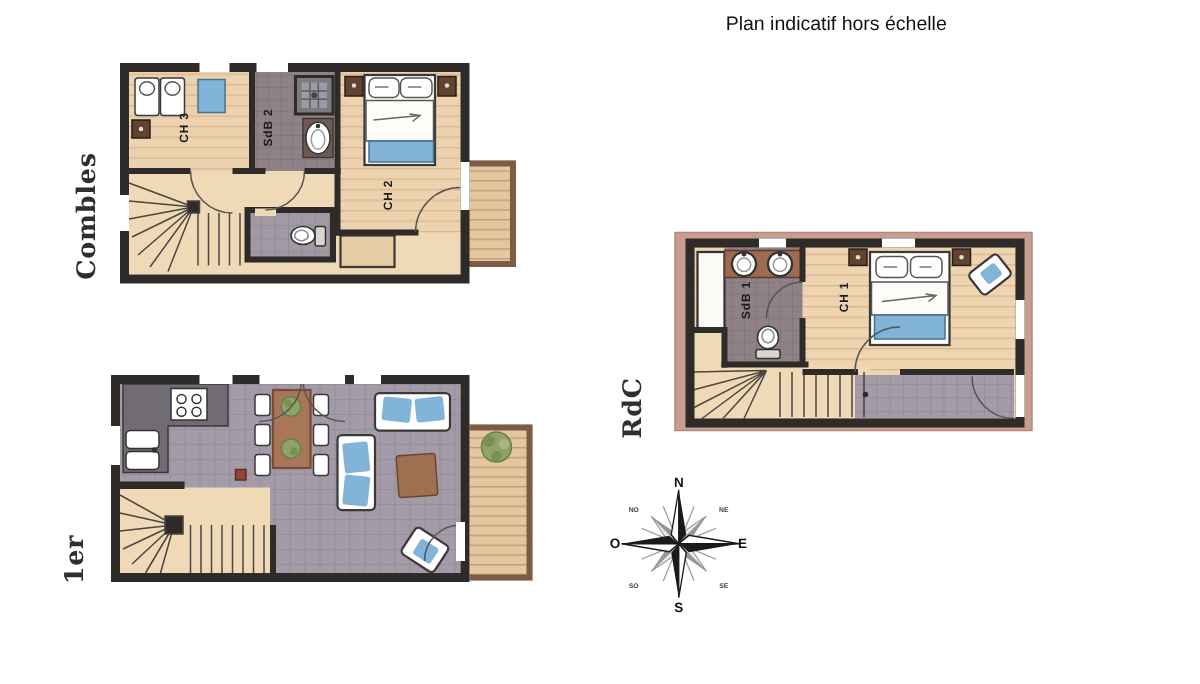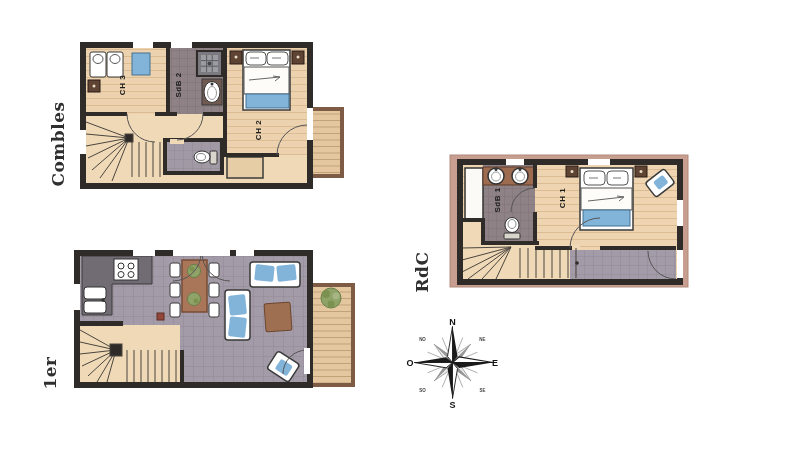--- a/index.html
+++ b/index.html
@@ -21,20 +21,21 @@
   svg text.room{font-family:"Liberation Sans",sans-serif;font-weight:bold;font-size:8px;
                 fill:#1c1c1c;letter-spacing:.5px;}
   svg text.cmain{font-family:"Liberation Sans",sans-serif;font-weight:bold;font-size:9px;fill:#111;}
   svg text.csub{font-family:"Liberation Sans",sans-serif;font-weight:bold;font-size:4.5px;fill:#444;}
 </style>
 </head>
 <body>
 
 <div class="stage">
 
+  <div class="plan-title">Plan indicatif hors échelle</div>
 
   <div class="floor-label lbl-combles">Combles</div>
   <div class="floor-label lbl-premier">1er</div>
   <div class="floor-label lbl-rdc">RdC</div>
 
   <svg class="svg-combles" width="280" height="155" viewBox="0 0 280 155">
     <defs>
       <pattern id="cb-wood" width="8" height="7" patternUnits="userSpaceOnUse">
         <rect width="8" height="7" fill="#ecd2ae"></rect>
         <line x1="0" y1="0.5" x2="8" y2="0.5" stroke="#cda97e" stroke-width="0.8" opacity="0.7"></line>

